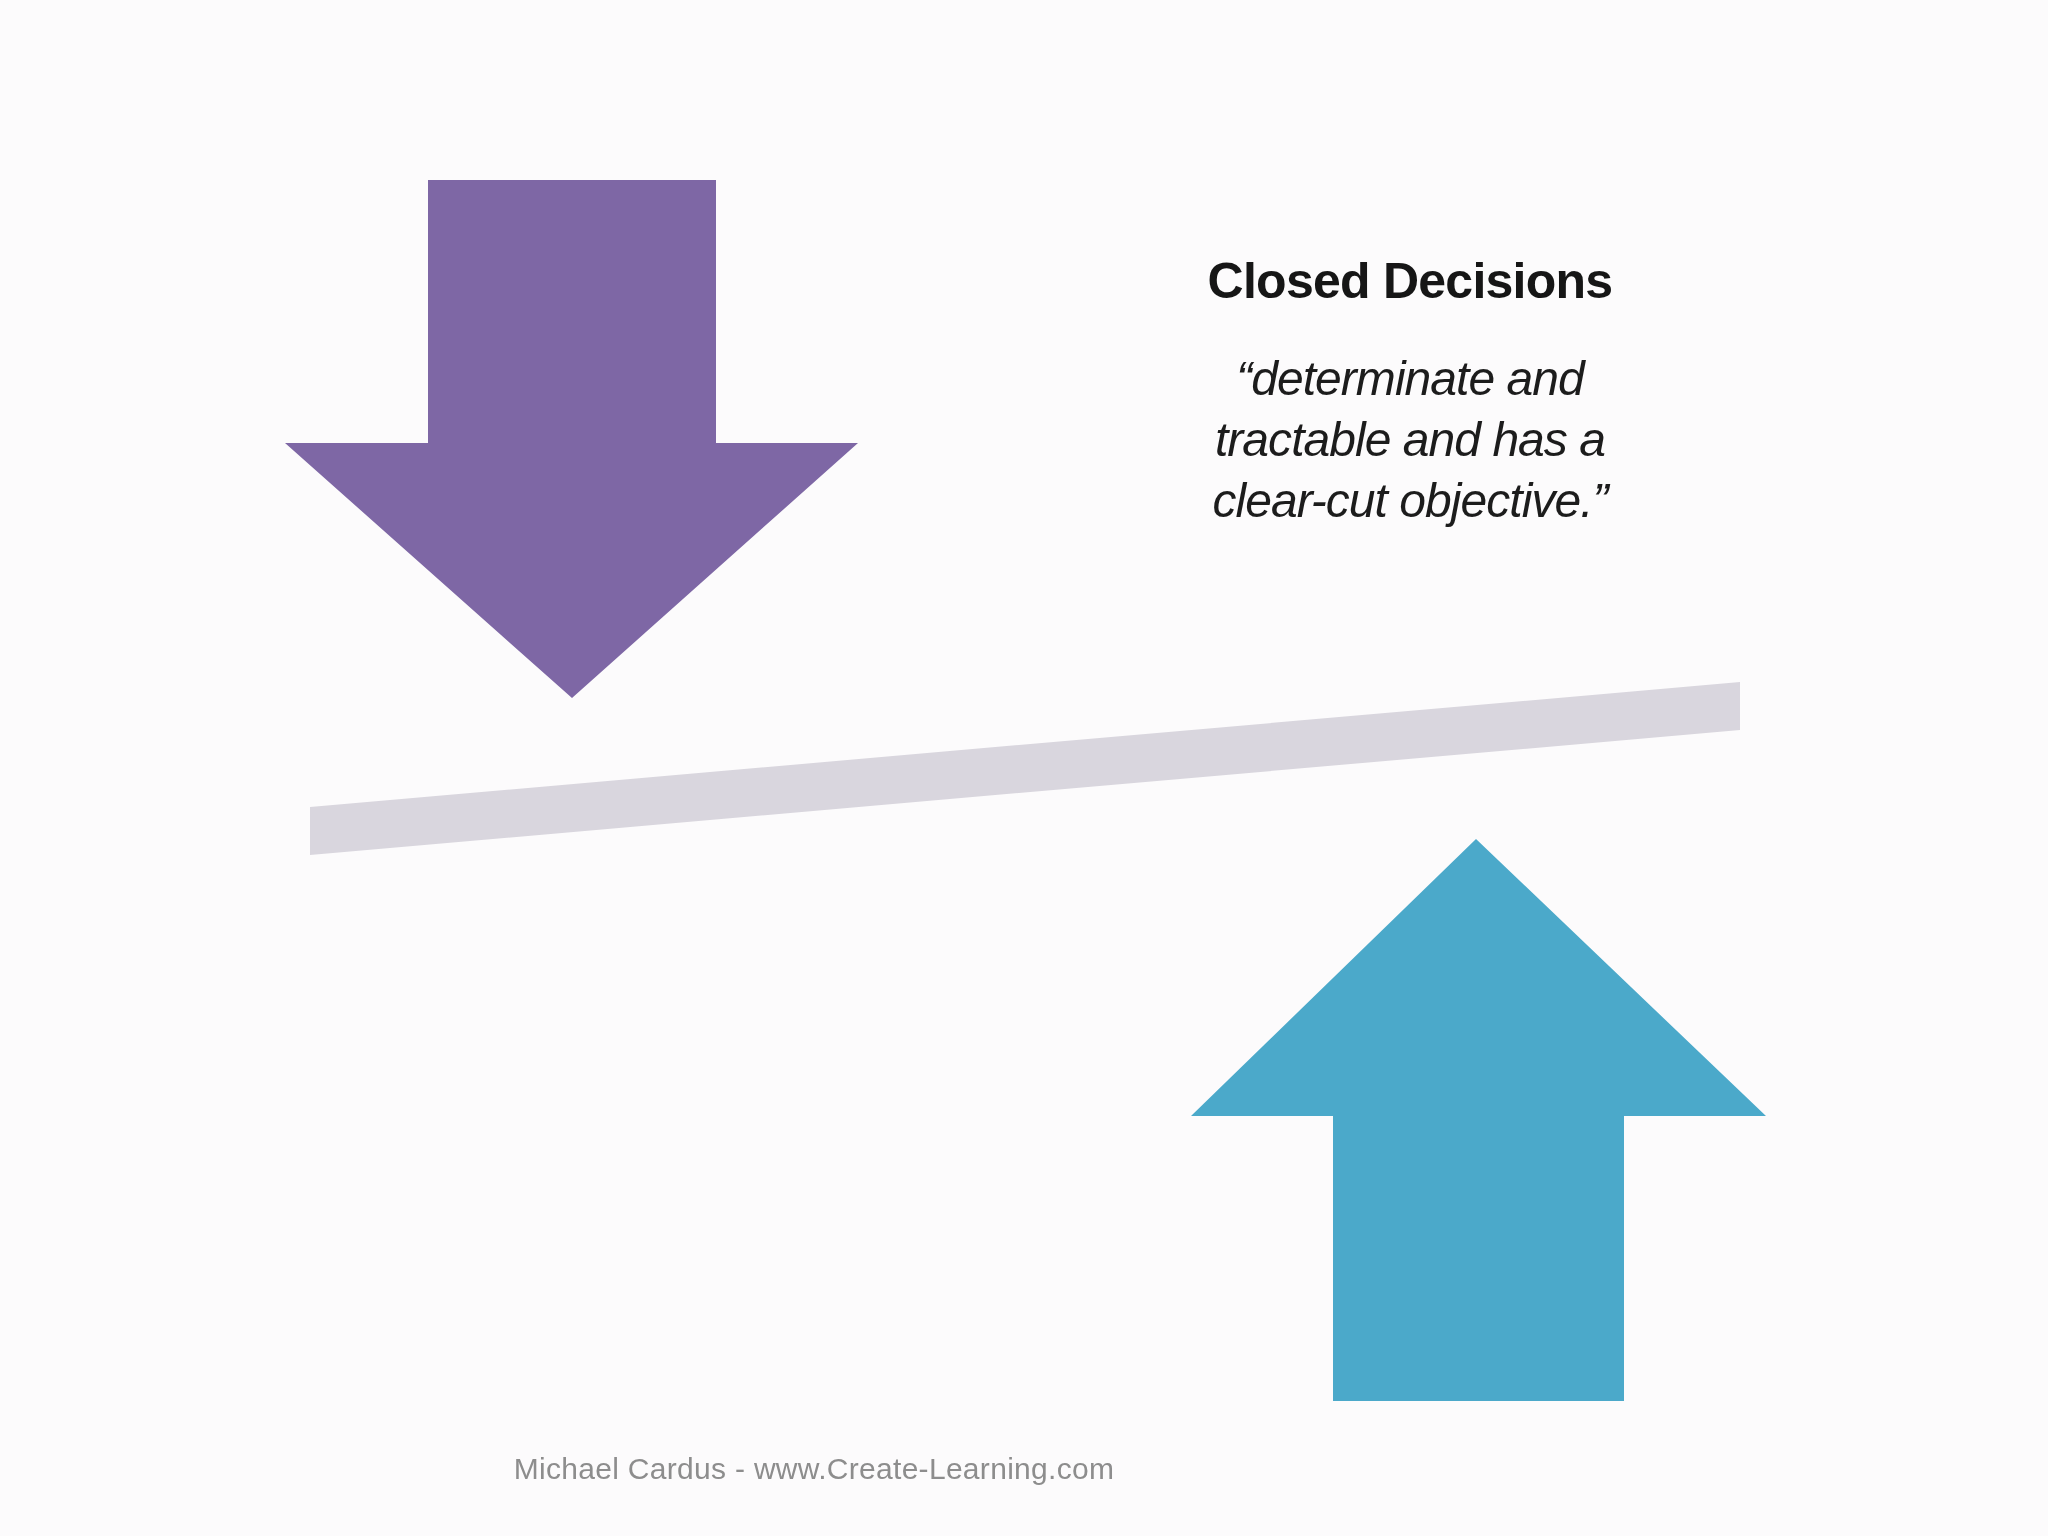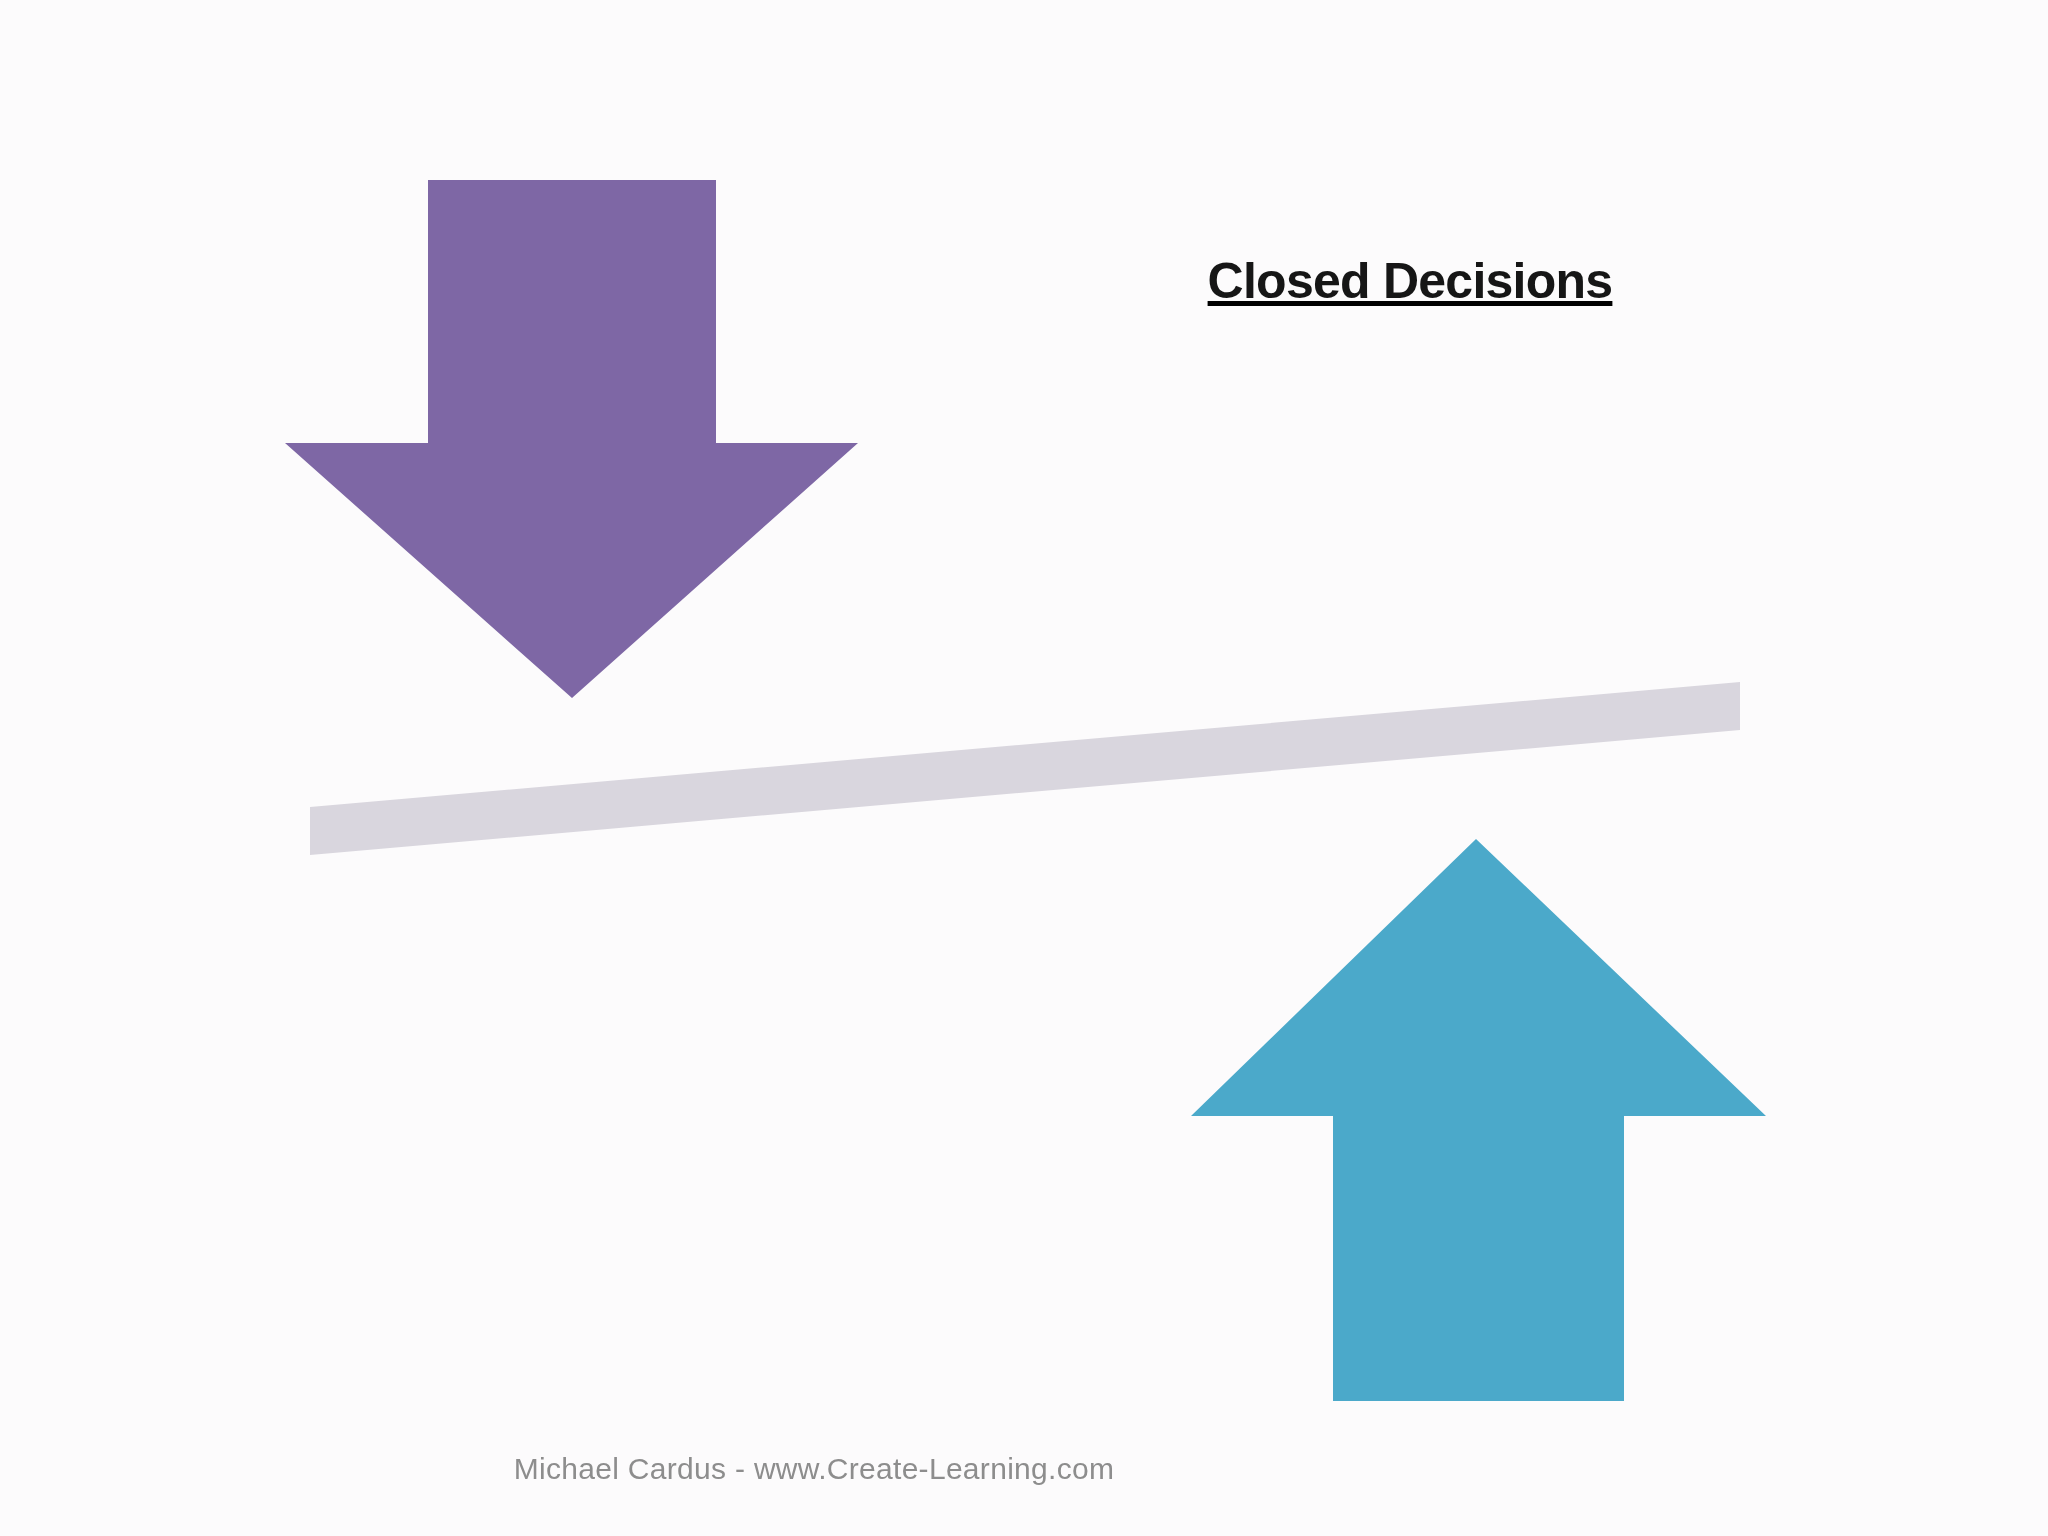--- a/index.html
+++ b/index.html
@@ -20,21 +20,21 @@
   }
   .slide{
     position:relative;
     width:2048px;height:1536px;
   }
   .shape{position:absolute;display:block;}
   .arrow-down{left:285px;top:180px;width:573px;height:518px;}
   .seesaw-bar{left:310px;top:682px;width:1430px;height:173px;}
   .arrow-up{left:1191px;top:839px;width:575px;height:562px;}
 
-  .text-block{position:absolute;text-align:center;text-decoration:underline;}
+  .text-block{position:absolute;text-align:center;}
   .closed-block{left:1080px;top:250px;width:660px;}
   .open-block{left:250px;top:928px;width:810px;}
 
   .decision-heading{
     font-size:50px;
     font-weight:bold;
     line-height:62px;
     letter-spacing:-0.015em;
     color:var(--heading-text);
   }
@@ -63,20 +63,23 @@
 <body>
 
 <div class="slide">
 
   <svg class="shape arrow-down" viewBox="0 0 573 518" preserveAspectRatio="none" aria-hidden="true">
     <polygon points="143,0 431,0 431,263 573,263 287,518 0,263 143,263" style="fill:var(--purple-arrow)"></polygon>
   </svg>
 
   <section class="text-block closed-block">
     <h2 class="decision-heading">Closed Decisions</h2>
+    <p class="decision-quote">“determinate and
+tractable and has a
+clear-cut objective.”</p>
   </section>
 
   <svg class="shape seesaw-bar" viewBox="0 0 1430 173" preserveAspectRatio="none" aria-hidden="true">
     <polygon points="0,125 1430,0 1430,48 0,173" style="fill:var(--bar)"></polygon>
   </svg>
 
   <section class="text-block open-block">
   </section>
 
   <svg class="shape arrow-up" viewBox="0 0 575 562" preserveAspectRatio="none" aria-hidden="true">

